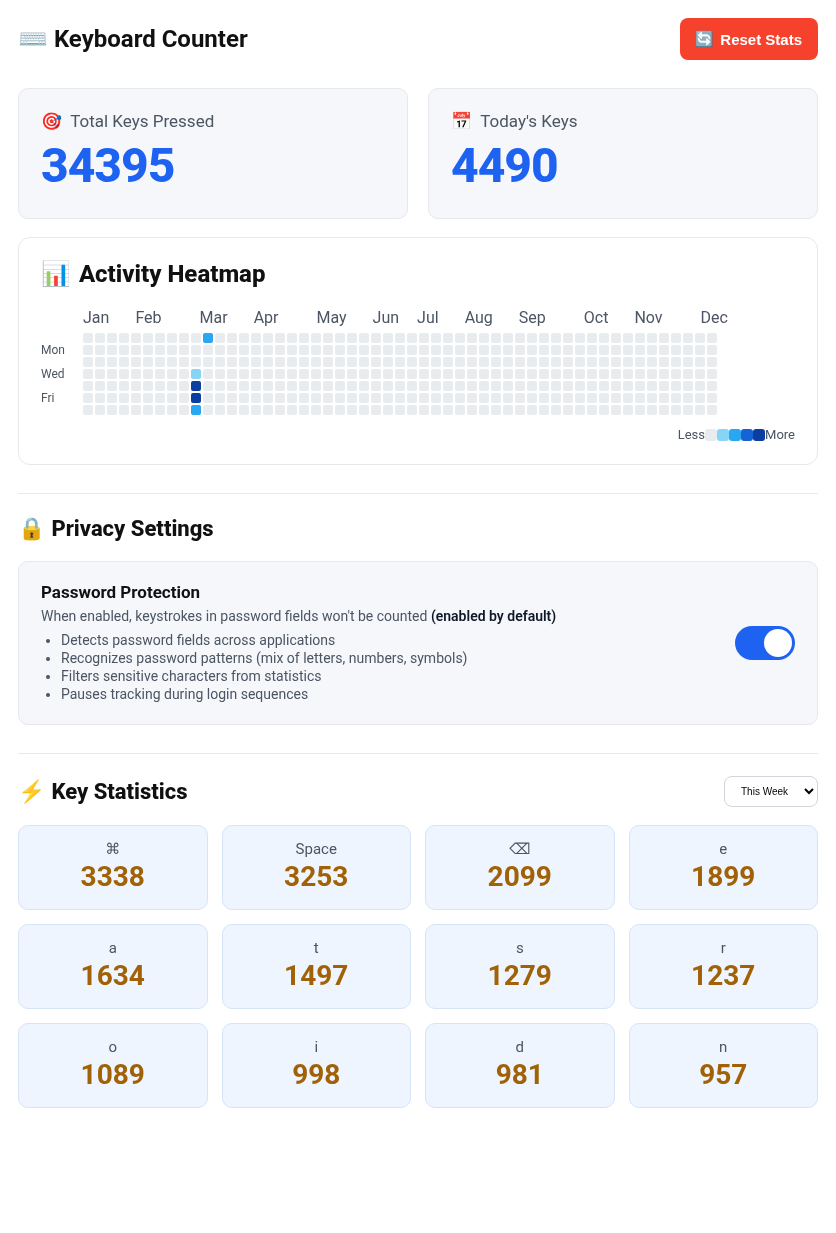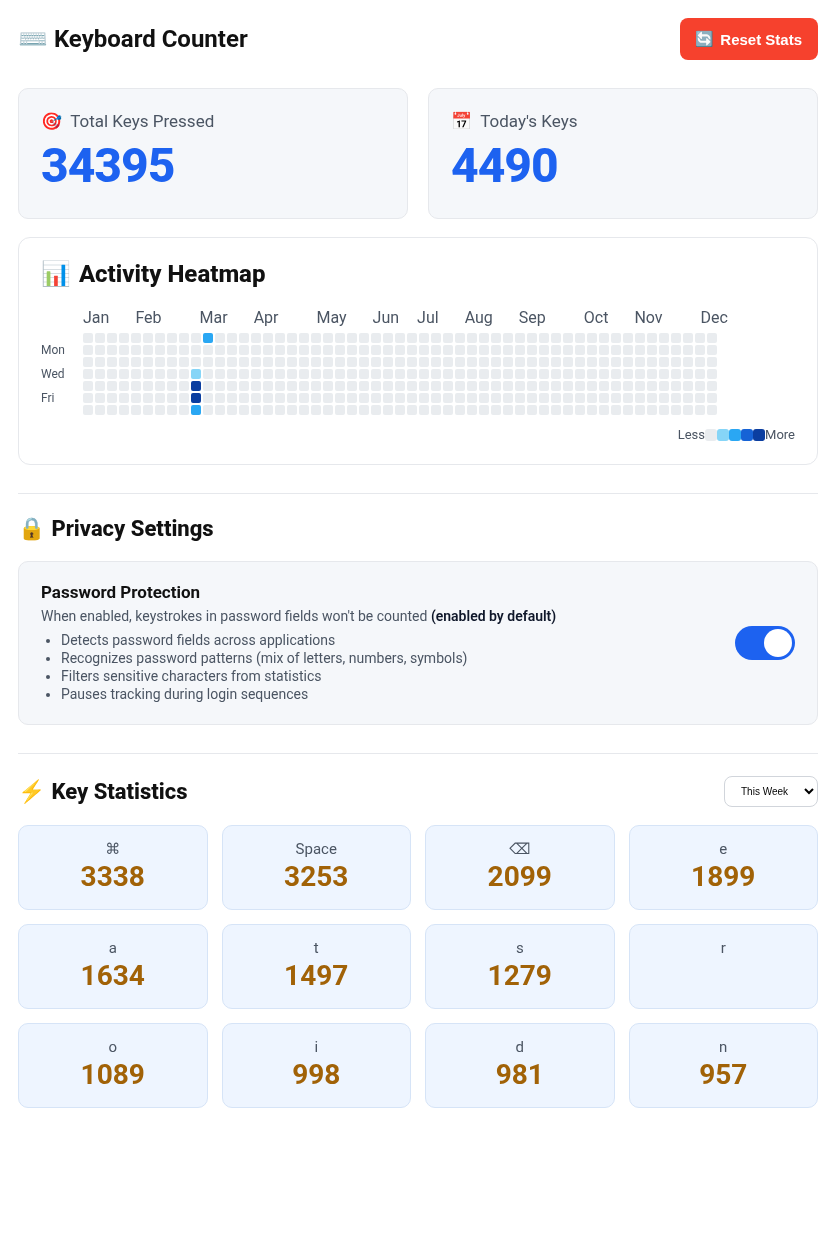--- a/index.html
+++ b/index.html
@@ -809,20 +809,21 @@
     <div class="key-card">
       <div class="key-name">t</div>
       <div class="key-count">1497</div>
     </div>
     <div class="key-card">
       <div class="key-name">s</div>
       <div class="key-count">1279</div>
     </div>
     <div class="key-card">
       <div class="key-name">r</div>
+      <div class="key-count">1237</div>
     </div>
     <div class="key-card">
       <div class="key-name">o</div>
       <div class="key-count">1089</div>
     </div>
     <div class="key-card">
       <div class="key-name">i</div>
       <div class="key-count">998</div>
     </div>
     <div class="key-card">

